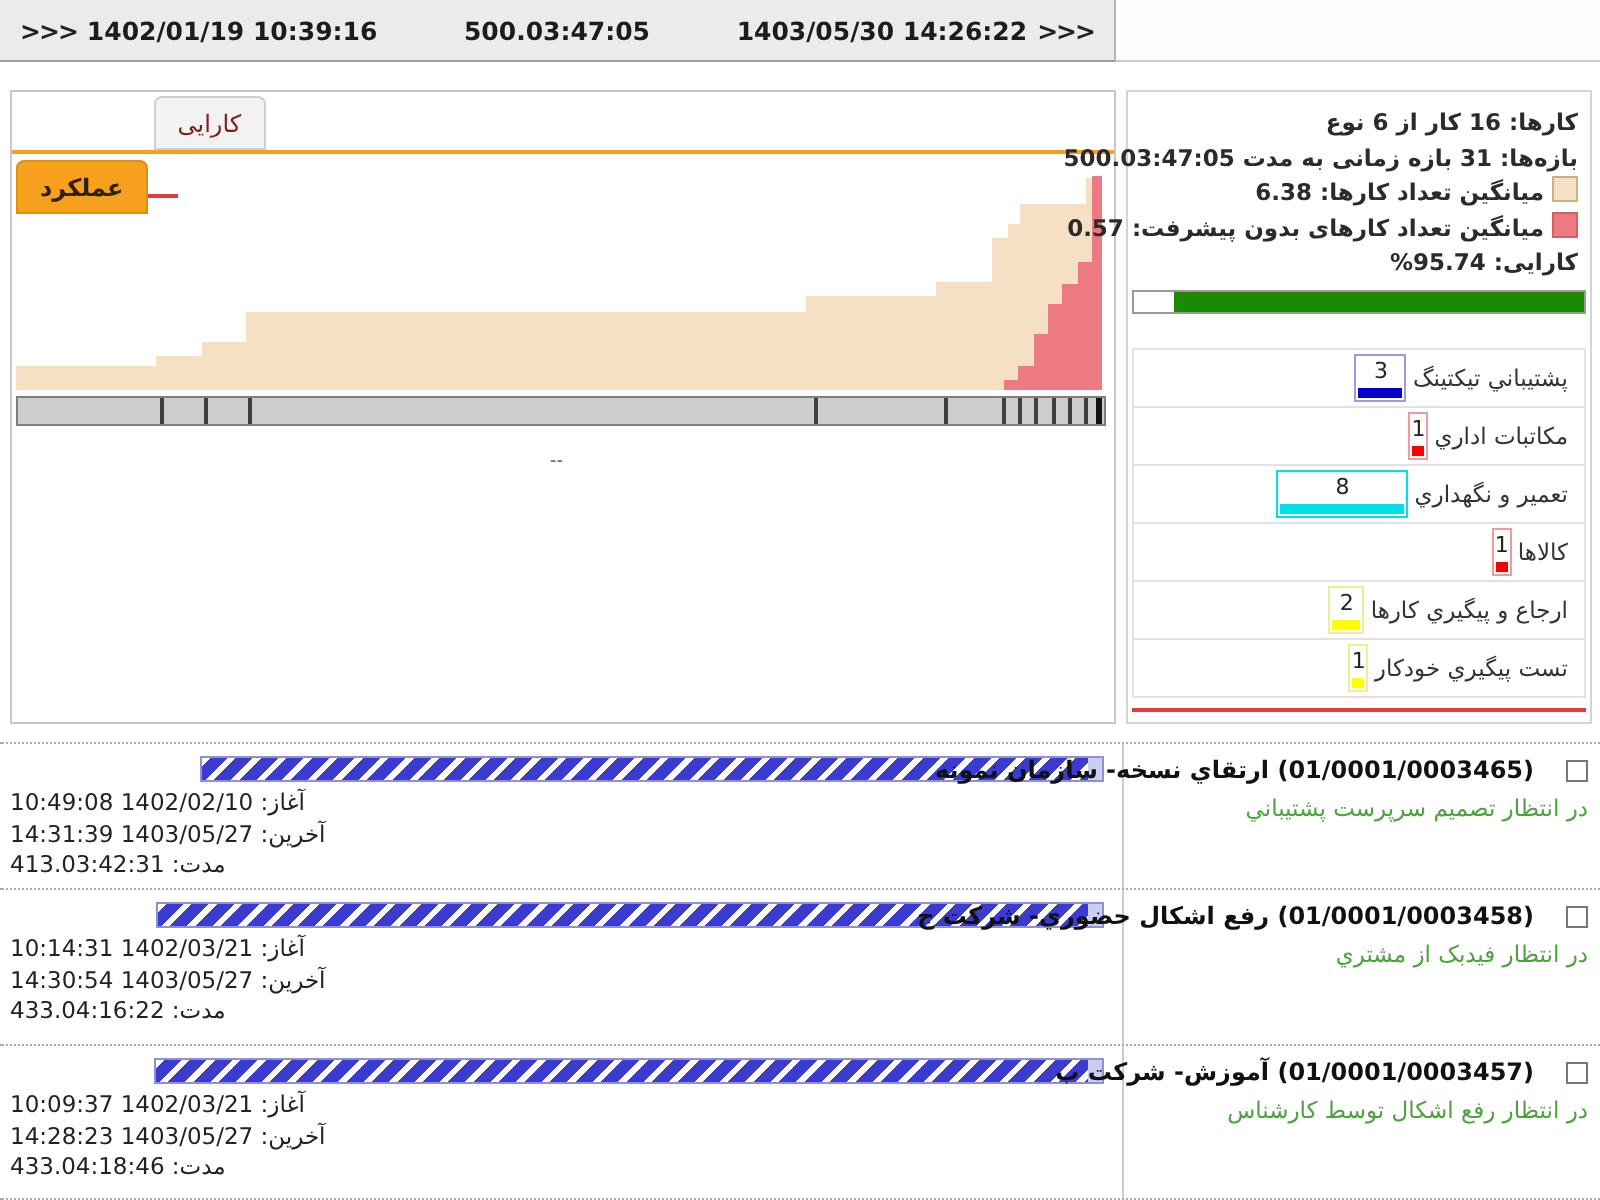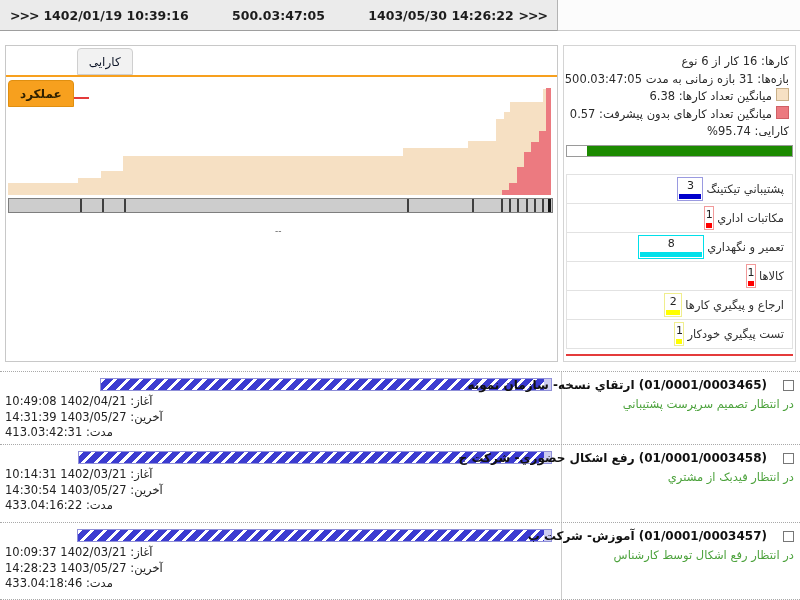--- a/index.html
+++ b/index.html
@@ -24,37 +24,37 @@
   .left-panel {
     position:absolute; left:5px; top:45px; width:553px; height:317px;
     border:1px solid #c8c8c8; box-sizing:border-box; background:#fff;
   }
   .tabs { position:absolute; left:2px; top:2px; display:flex; gap:3px; z-index:2; }
   .tab {
     height:27px; padding:0 11px; display:flex; align-items:center;
     font-size:12px; border-radius:4px 4px 0 0; box-sizing:border-box; cursor:pointer;
   }
   .tab.active { background:#F7A01E; border:1px solid #e08f10; color:#2e2000; font-weight:700;margin-top:32px; }
-  .tab.inactive { background:#f2f2f2; border:1px solid #cfcfcf; color:#0f172a; }
+  .tab.inactive { background:#f2f2f2; border:1px solid #cfcfcf; color:#7f1d1d; }
   .tab-underline { position:absolute; left:0; top:29px; width:100%; height:2px; background:#F7A01E; }
   .redline-left { position:absolute; left:2px; top:51px; width:81px; height:2px; background:#E43B3B; }
   .chart-svg { position:absolute; left:2px; top:39px; }
   .scrubber {
     position:absolute; left:2px; top:152px; width:545px; height:15px;
     background:#cdcdcd; border:1px solid #7e7e7e; box-sizing:border-box;
   }
   .scrub-tick { position:absolute; top:0; bottom:0; width:2px; background:#3f3f3f; }
   .scrub-end { position:absolute; top:0; bottom:0; width:3px; background:#141414; }
   .dashes { position:absolute; left:269px; top:180px; font-size:9px; color:#555; letter-spacing:0px; }
   
   .right-panel {
     position:absolute; left:563px; top:45px; width:233px; height:317px;
     border:1px solid #d4d4d4; box-sizing:border-box; background:#fff; direction:rtl;
   }
-  .stats { padding:7px 6px 0 6px; font-size:11.5px; font-weight:400; color:#2b2b2b; }
+  .stats { padding:7px 6px 0 6px; font-size:11.5px; font-weight:700; color:#2b2b2b; }
   .stat-line { text-align:right; line-height:17.5px; white-space:nowrap; }
   .swatch { display:inline-block; width:11px; height:11px; border:1px solid #999; vertical-align:-1px; margin-left:4px; }
   .progress-outer {
     margin:4px 2px 0 2px; height:10px; border:1px solid #9a9a9a; background:#fff; position:relative;
   }
   .progress-fill { position:absolute; right:0; top:0; bottom:0; background:#1C8A00; }
   .cat-list { margin:17px 2px 0 2px; border:1px solid #e2e2e2; border-bottom:none; }
   .cat-row {
     height:28px; border-bottom:1px solid #e2e2e2; display:flex; align-items:center;
     padding:0 8px 0 4px; font-size:11.5px; color:#333; gap:3px; cursor:pointer; background:#fff;
@@ -188,21 +188,21 @@
   <div class="redline-right"></div>
 </div>
 
 <div class="bottom">
     <div class="task-row" style="height: 73px;">
       <div class="task-left">
         <div class="task-bar" style="left: 100px;">
           <div class="task-bar-tail"></div>
         </div>
         <div class="task-times">
-          <div>آغاز: 1402/04/21 10:49:08</div>
+          <div>آغاز: 1402/02/10 10:49:08</div>
           <div>آخرین: 1403/05/27 14:31:39</div>
           <div>مدت: 413.03:42:31</div>
         </div>
       </div>
       <div class="task-right">
         <div class="task-title">
           <span class="task-checkbox"></span>
           <span>(01/0001/0003465) ارتقاي نسخه- سازمان نمونه</span>
         </div>
         <div class="task-status">در انتظار تصمیم سرپرست پشتیباني</div>

